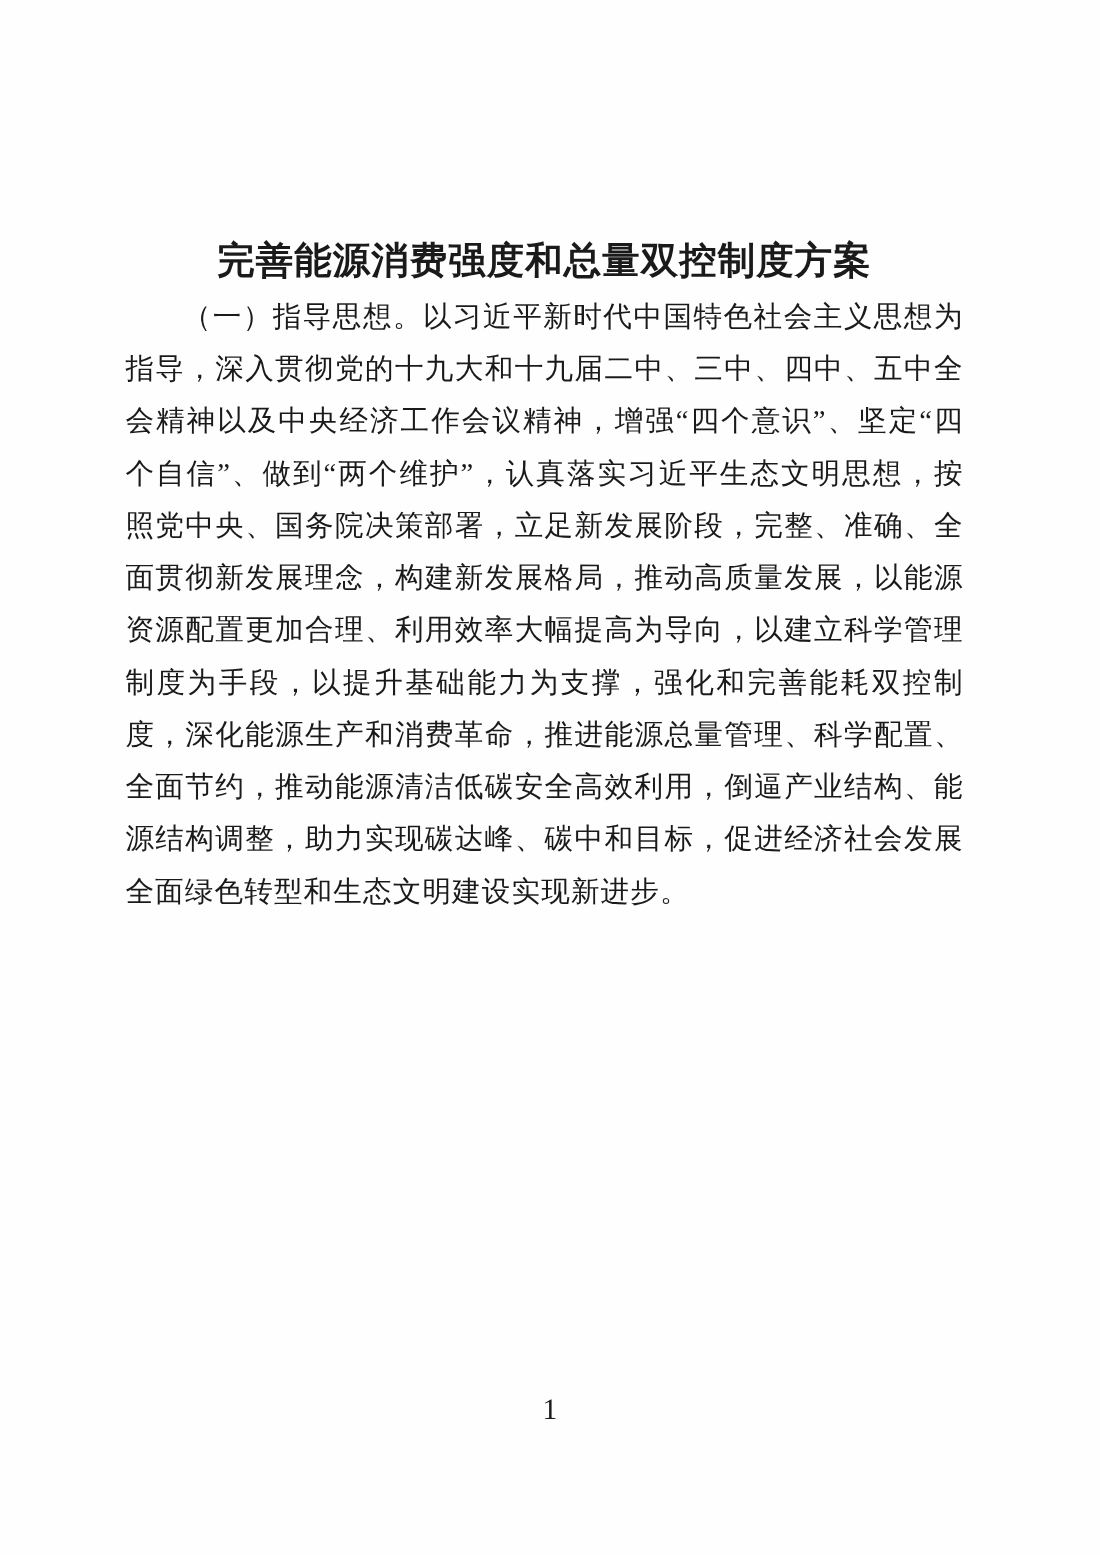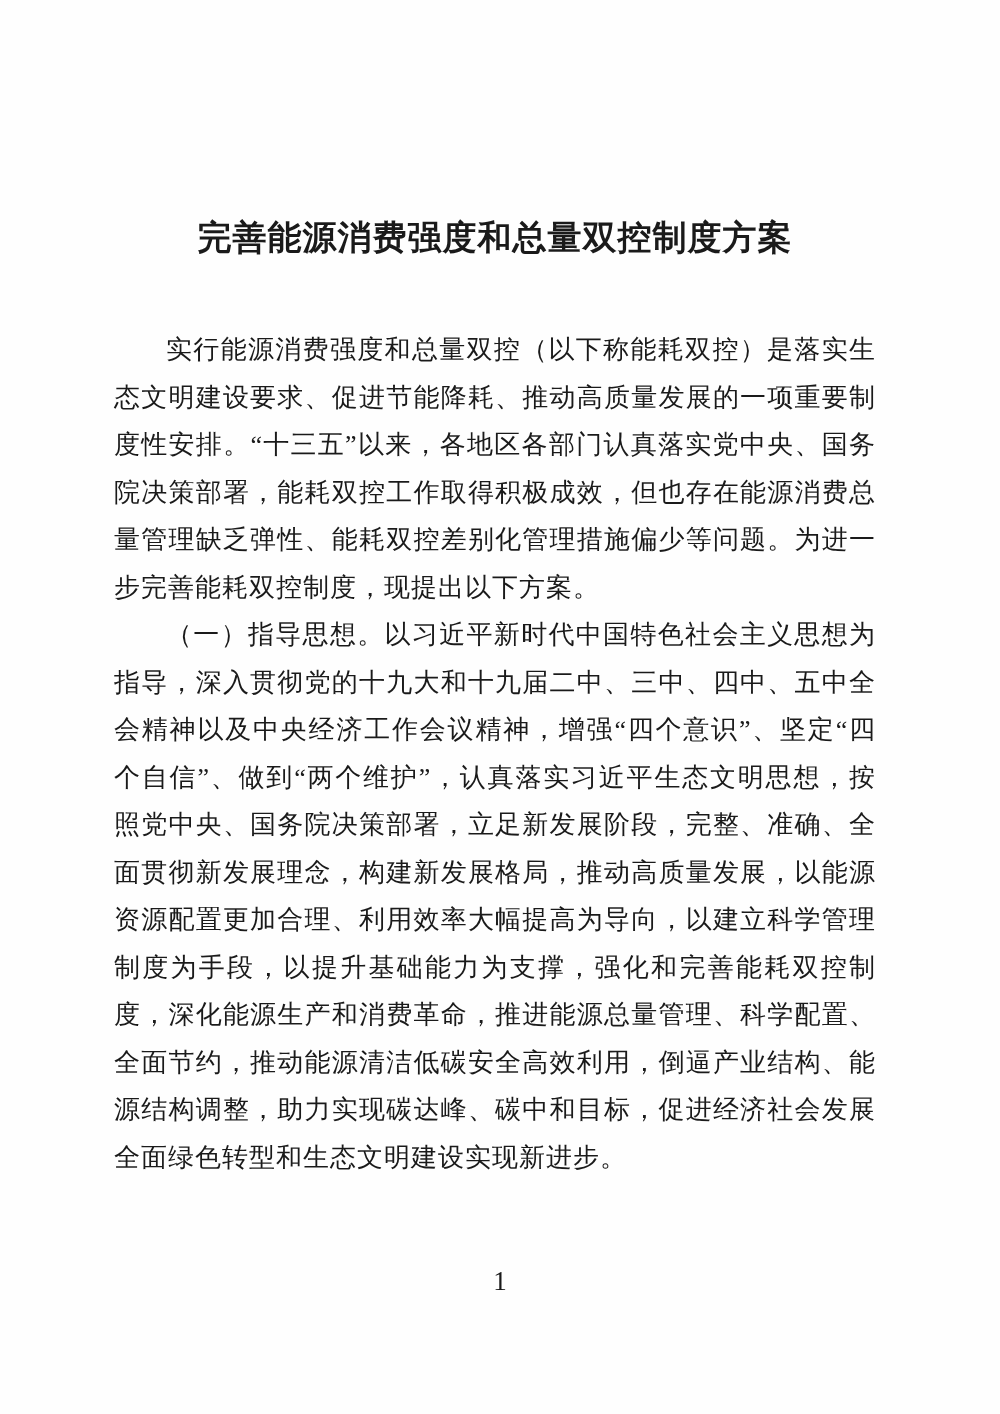--- a/index.html
+++ b/index.html
@@ -72,21 +72,20 @@
   }
 </style>
 </head>
 <body>
 
 <div class="page">
   <div class="content">
 
     <h1 class="doc-title">完善能源消费强度和总量双控制度方案</h1>
 
-    <p class="body-para first-para">实行能源消费强度和总量双控（以下称能耗双控）是落实生态文明建设要求、促进节能降耗、推动高质量发展的一项重要制度性安排。“十三五”以来，各地区各部门认真落实党中央、国务院决策部署，能耗双控工作取得积极成效，但也存在能源消费总量管理缺乏弹性、能耗双控差别化管理措施偏少等问题。为进一步完善能耗双控制度，现提出以下方案。</p>
 
 
     <p class="body-para"><span class="para-lead">（一）指导思想。</span><span>以习近平新时代中国特色社会主义思想为指导，深入贯彻党的十九大和十九届二中、三中、四中、五中全会精神以及中央经济工作会议精神，增强“四个意识”、坚定“四个自信”、做到“两个维护”，认真落实习近平生态文明思想，按照党中央、国务院决策部署，立足新发展阶段，完整、准确、全面贯彻新发展理念，构建新发展格局，推动高质量发展，以能源资源配置更加合理、利用效率大幅提高为导向，以建立科学管理制度为手段，以提升基础能力为支撑，强化和完善能耗双控制度，深化能源生产和消费革命，推进能源总量管理、科学配置、全面节约，推动能源清洁低碳安全高效利用，倒逼产业结构、能源结构调整，助力实现碳达峰、碳中和目标，促进经济社会发展全面绿色转型和生态文明建设实现新进步。</span></p>
 
   </div>
 
   <div class="page-number">1</div>
 </div>
 
 </body></html>

